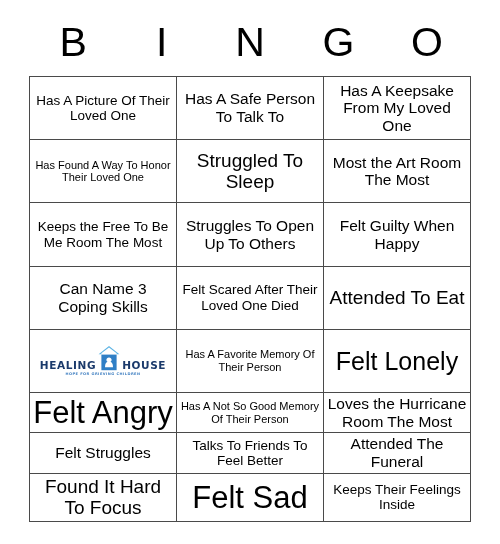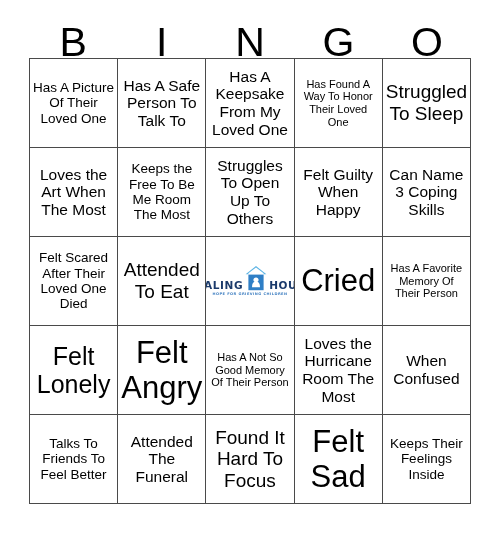--- a/index.html
+++ b/index.html
@@ -34,28 +34,28 @@
     justify-content: center;
     font-size: 41px;
     line-height: 1;
     font-weight: 400;
     color: #000000;
     letter-spacing: 0px;
   }
   .grid {
     position: absolute;
     left: 29px;
-    top: 58px;
+    top: 76px;
     width: 442px;
     height: 446px;
     border-top: 1.5px solid #4a4a4a;
     border-left: 1.5px solid #4a4a4a;
     box-sizing: border-box;
     display: grid;
-    grid-template-columns: repeat(5, 1fr);
+    grid-template-columns: repeat(3, 1fr);
     grid-template-rows: repeat(5, 1fr);
   }
   .cell {
     border-right: 1.5px solid #4a4a4a;
     border-bottom: 1.5px solid #4a4a4a;
     box-sizing: border-box;
     display: flex;
     align-items: center;
     justify-content: center;
     text-align: center;
@@ -144,21 +144,21 @@
       <div class="cell fs-m">
         <span class="txt">Has A Keepsake From My Loved One</span>
       </div>
       <div class="cell fs-xs">
         <span class="txt">Has Found A Way To Honor Their Loved One</span>
       </div>
       <div class="cell fs-l">
         <span class="txt">Struggled To Sleep</span>
       </div>
       <div class="cell fs-m">
-        <span class="txt">Loves the Art When The Most</span>
+        <span class="txt">Most the Art Room The Most</span>
       </div>
       <div class="cell fs-s">
         <span class="txt">Keeps the Free To Be Me Room The Most</span>
       </div>
       <div class="cell fs-m">
         <span class="txt">Struggles To Open Up To Others</span>
       </div>
       <div class="cell fs-m">
         <span class="txt">Felt Guilty When Happy</span>
       </div>
@@ -180,40 +180,37 @@
                 <path d="M11 1 L21.4 9.2 L18.6 9.2 L18.6 8.2 L11 2.6 L3.4 8.2 L3.4 9.2 L0.6 9.2 Z" fill="#5bb3e4"></path>
                 <rect x="3.4" y="9.6" width="15.2" height="15.6" fill="#2f7fc6"></rect>
                 <path d="M11 12.4 c-1.5 0 -2.6 1.1 -2.6 2.4 c0 .9 .5 1.6 1.2 2 c-1.3 .6 -2.2 1.8 -2.4 3.3 l-.2 2.2 l8 0 l-.2 -2.2 c-.2 -1.5 -1.1 -2.7 -2.4 -3.3 c.7 -.4 1.2 -1.1 1.2 -2 c0 -1.3 -1.1 -2.4 -2.6 -2.4 z" fill="#ffffff"></path>
               </svg>
             </span>
             <span class="logo-word">HOUSE</span>
           </div>
           <div class="logo-tag">HOPE FOR GRIEVING CHILDREN</div>
         </div>
       </div>
-      <div class="cell fs-xxl">
-        <span class="txt">Cried</span>
-      </div>
       <div class="cell fs-xs">
         <span class="txt">Has A Favorite Memory Of Their Person</span>
       </div>
       <div class="cell fs-xl">
         <span class="txt">Felt Lonely</span>
       </div>
       <div class="cell fs-xxl">
         <span class="txt">Felt Angry</span>
       </div>
       <div class="cell fs-xs">
         <span class="txt">Has A Not So Good Memory Of Their Person</span>
       </div>
       <div class="cell fs-m">
         <span class="txt">Loves the Hurricane Room The Most</span>
       </div>
       <div class="cell fs-m">
-        <span class="txt">When Confused</span>
+        <span class="txt">Felt Struggles</span>
       </div>
       <div class="cell fs-s">
         <span class="txt">Talks To Friends To Feel Better</span>
       </div>
       <div class="cell fs-m">
         <span class="txt">Attended The Funeral</span>
       </div>
       <div class="cell fs-l">
         <span class="txt">Found It Hard To Focus</span>
       </div>

